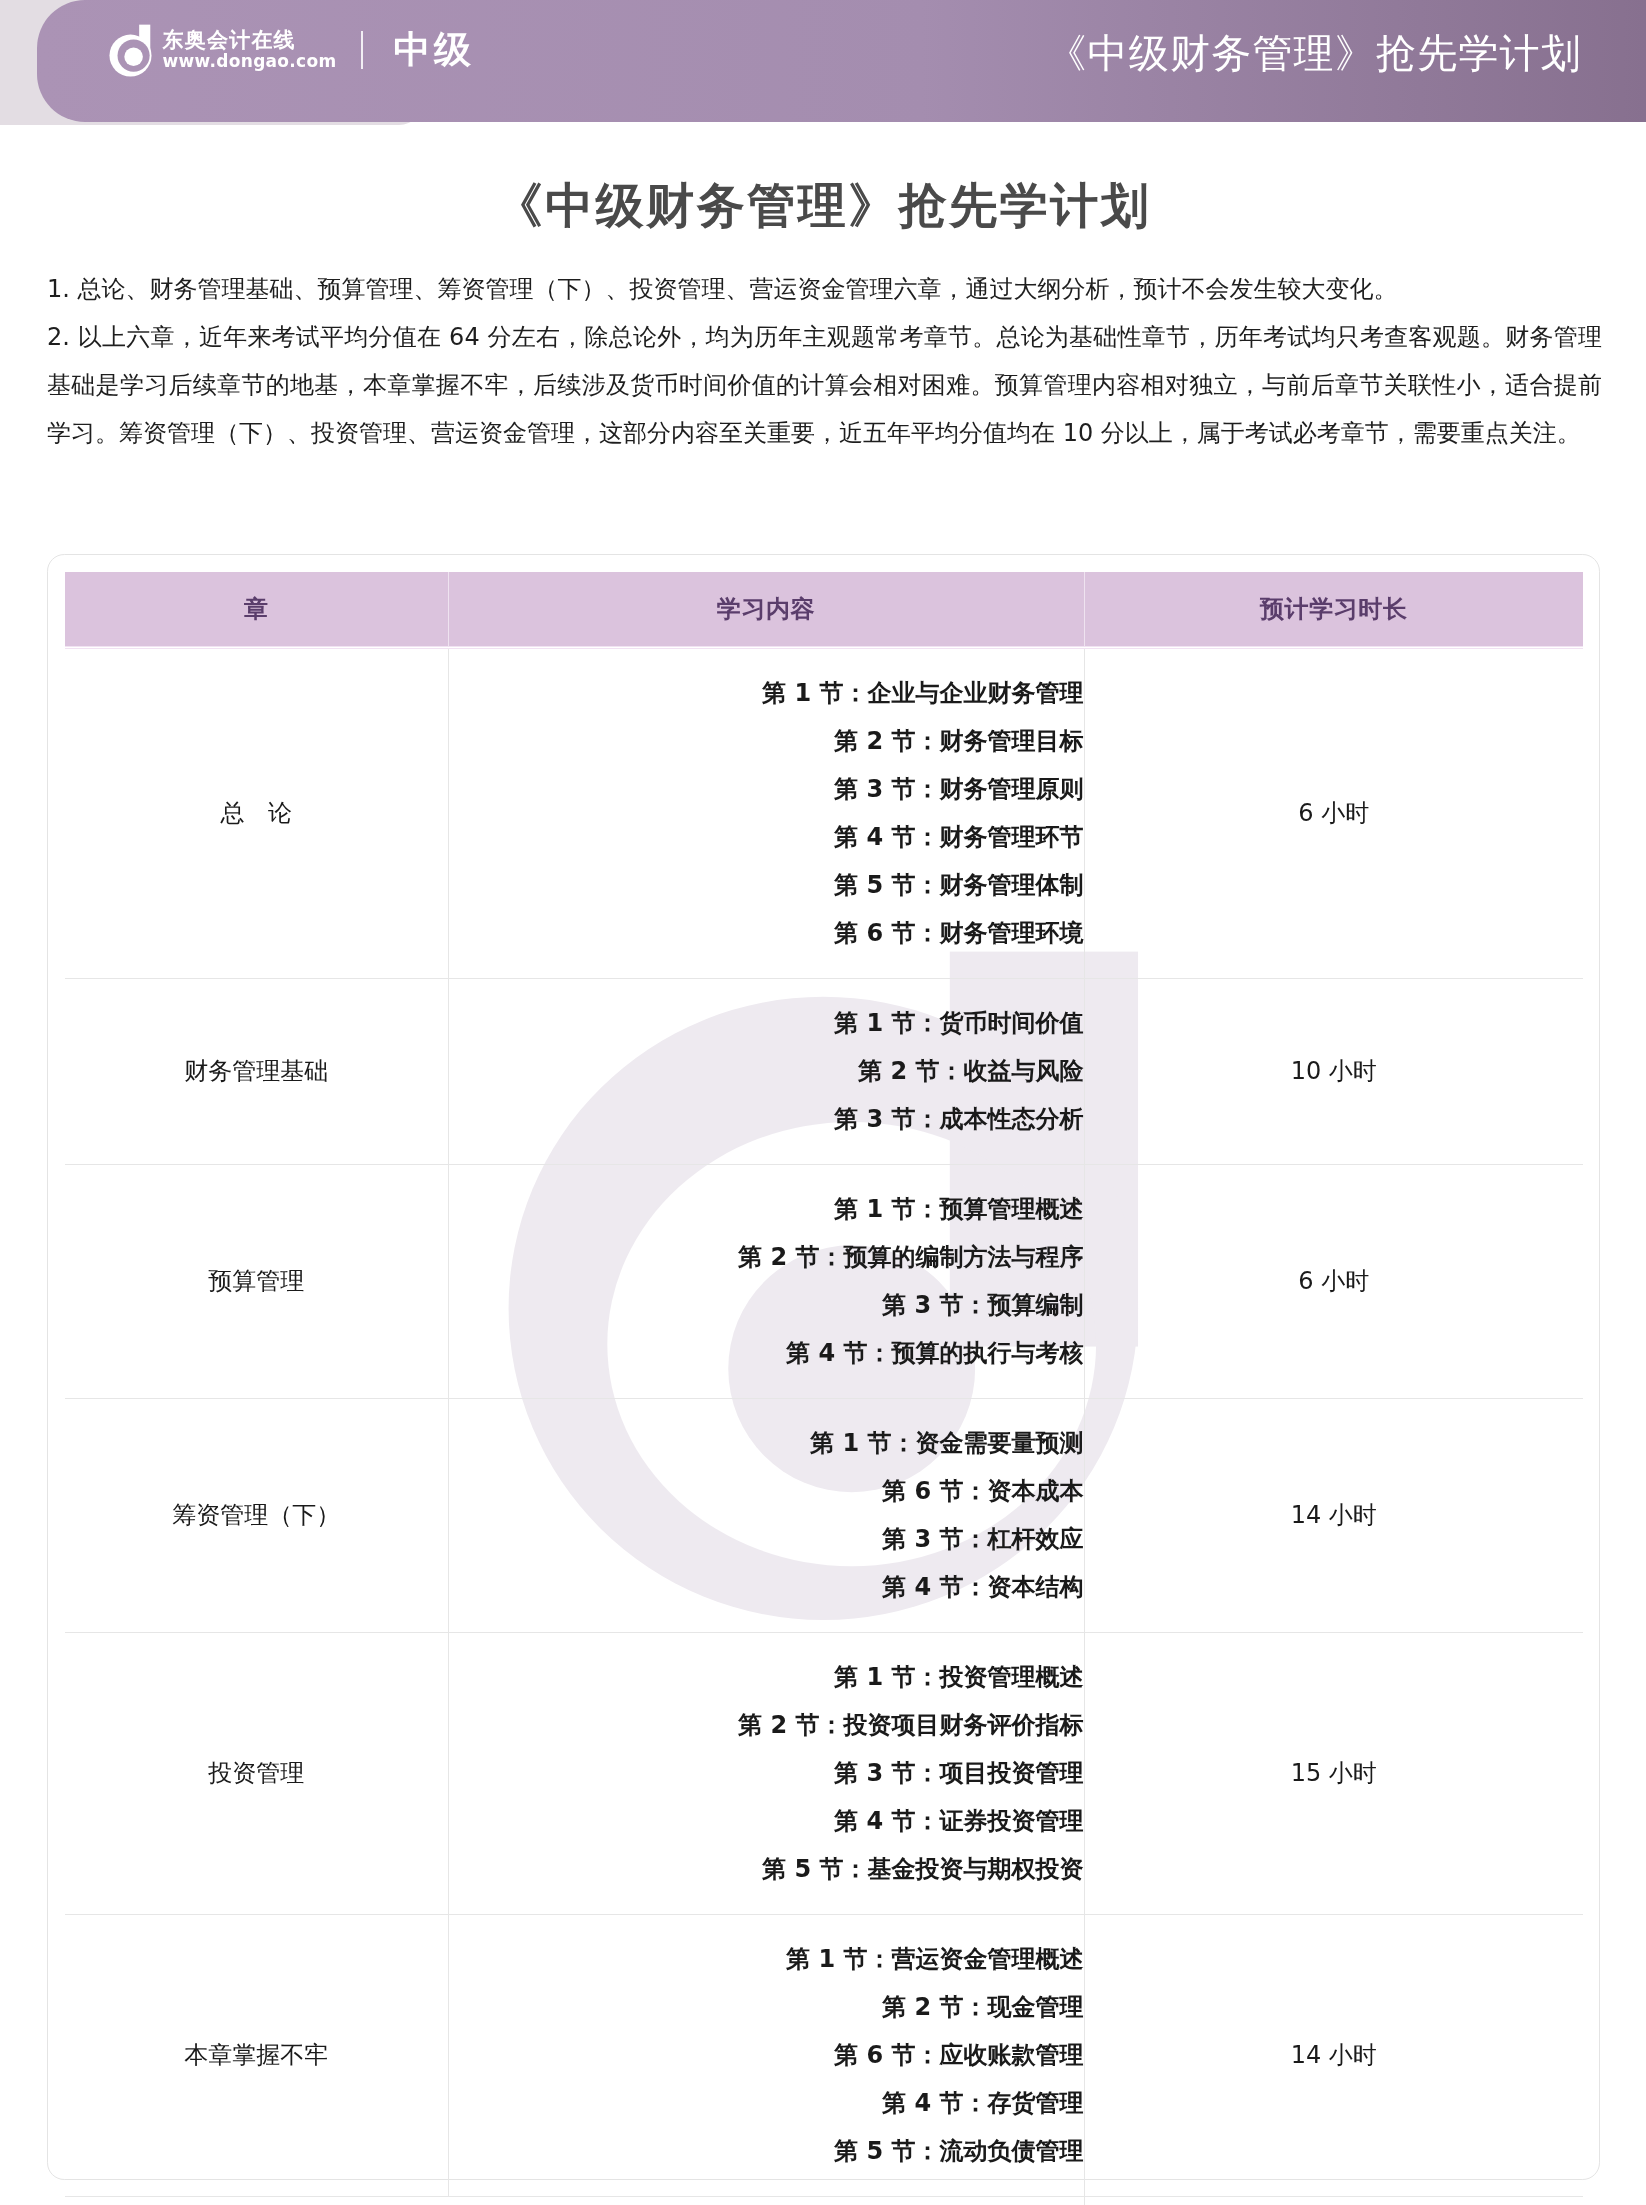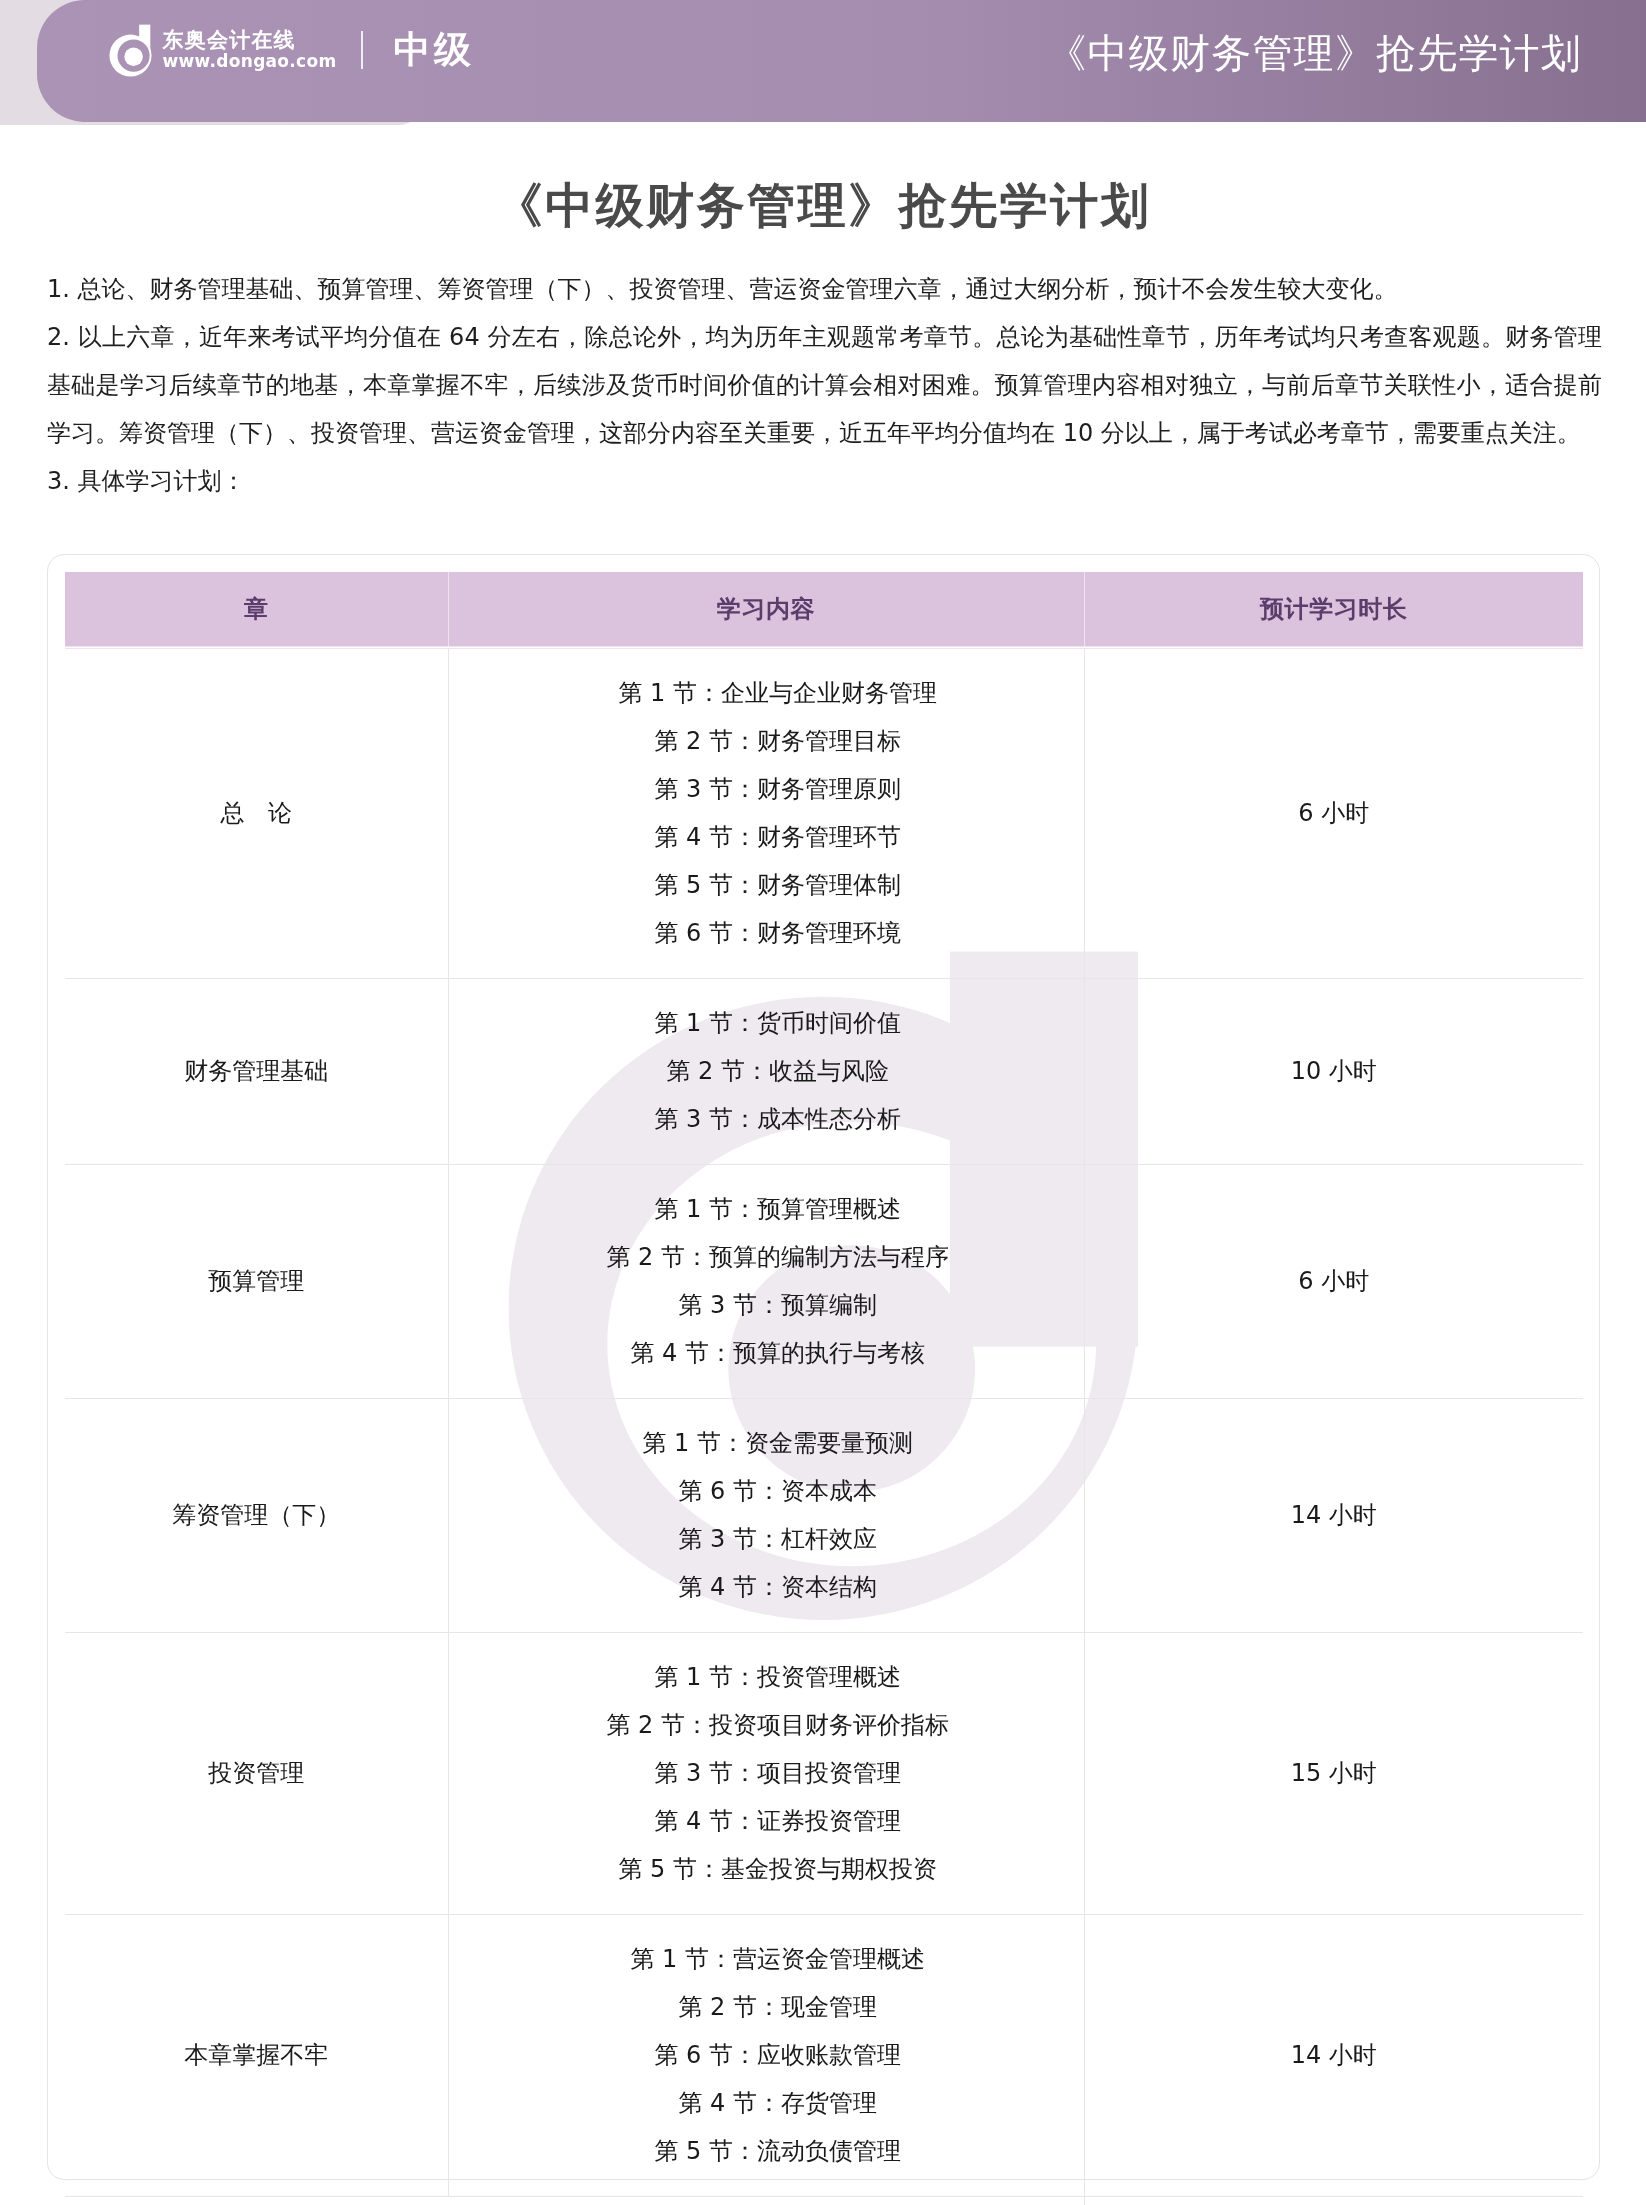--- a/index.html
+++ b/index.html
@@ -60,21 +60,21 @@
     background: #dbc3dd; color: #5a3d6b; font-size: 24px; font-weight: bold;
     height: 75px; text-align: center; letter-spacing: 0.6px;
     border-left: 1.2px solid #efe3f0; border-bottom: 3.7px double #f1e2f2;
   }
   table.plan th:first-child { border-left: none; }
   table.plan td {
     font-size: 24px; color: #1a1a1a; text-align: center; vertical-align: middle;
     border-left: 1.2px solid #e6e6e6; border-bottom: 1.2px solid #e6e6e6;
   }
   table.plan td:first-child { border-left: none; }
-  table.plan td.sections { text-align: center; padding: 20px 0 21px 23.5px; }
+  table.plan td.sections { text-align: right; padding: 20px 0 21px 23.5px; font-weight: bold; }
   .sec-line { line-height: 48px; white-space: nowrap; }
   .chapter-spaced { letter-spacing: 23.5px; margin-right: -23.5px; }
   table.plan tr.total td { border-bottom: none; height: 71px; border-top: 1.9px solid #e2e2e2; }
 </style>
 </head>
 <body>
 
 <div class="tab-under"></div>
 <div class="banner">
   <div class="brand">
@@ -106,21 +106,20 @@
     <ellipse cx="1334" cy="2120" rx="510" ry="505" mask="url(#ringmask)"></ellipse>
     <ellipse cx="1380" cy="2218" rx="200" ry="200"></ellipse>
   </g>
 </svg>
 
 <h1 class="page-title">《中级财务管理》抢先学计划</h1>
 
 <div class="intro">
   <p>1. 总论、财务管理基础、预算管理、筹资管理（下）、投资管理、营运资金管理六章，通过大纲分析，预计不会发生较大变化。</p>
   <p>2. 以上六章，近年来考试平均分值在 64 分左右，除总论外，均为历年主观题常考章节。总论为基础性章节，历年考试均只考查客观题。财务管理基础是学习后续章节的地基，本章掌握不牢，后续涉及货币时间价值的计算会相对困难。预算管理内容相对独立，与前后章节关联性小，适合提前学习。筹资管理（下）、投资管理、营运资金管理，这部分内容至关重要，近五年平均分值均在 10 分以上，属于考试必考章节，需要重点关注。</p>
-  <p>3. 具体学习计划：</p>
 </div>
 
 <div class="table-box"></div>
 <table class="plan">
   <colgroup>
       <col class="c1">
       <col class="c2">
       <col class="c3">
     </colgroup>
   <thead>

